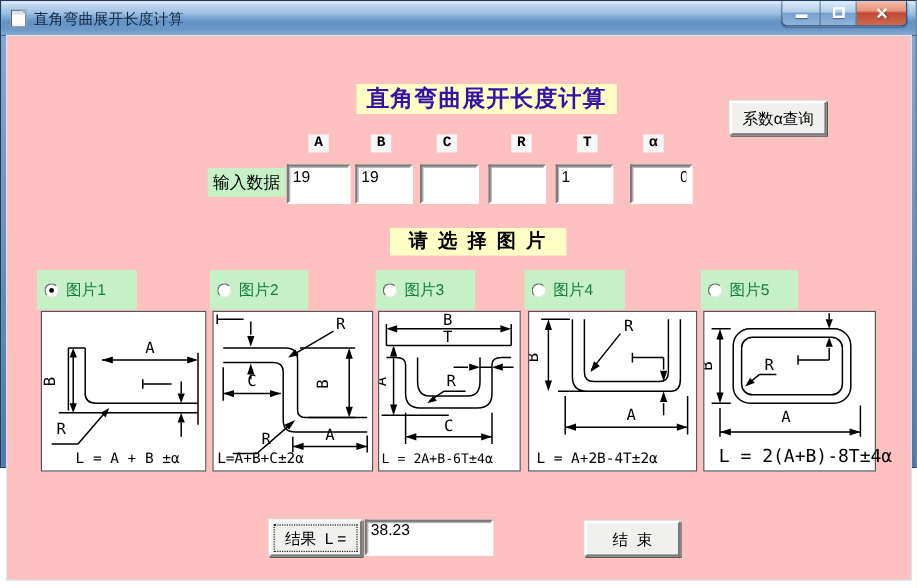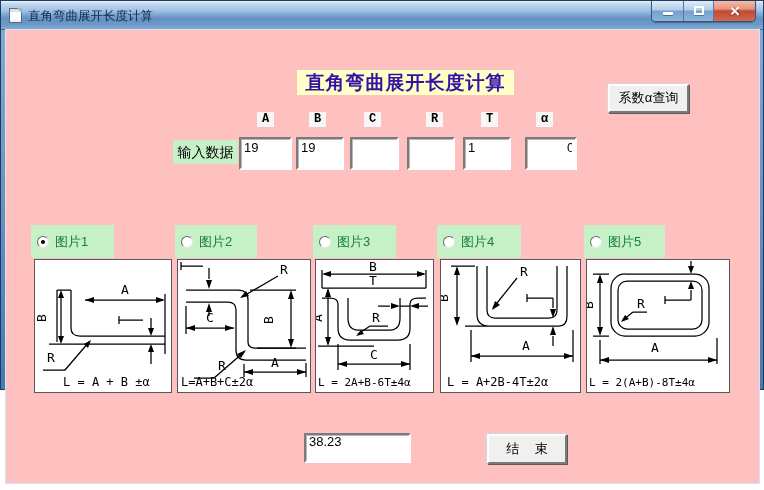--- a/index.html
+++ b/index.html
@@ -20,21 +20,21 @@
   .cap.closeb { width:41px; border-right:none; background:linear-gradient(180deg,#f2bda6 0%,#e8927c 40%,#c14a35 50%,#cd6a4f 100%); }
   .glyph-min { position:absolute; left:11px; bottom:6px; width:10px; height:3px; background:#fff; box-shadow:0 1px 0 rgba(0,0,0,.35); }
   .glyph-max { position:absolute; left:10px; top:5px; width:10px; height:9px; border:2px solid #fff; box-shadow:0 1px 0 rgba(0,0,0,.3); }
   .glyph-close { position:absolute; left:16px; top:5px; width:9px; height:10px; }
   .glyph-close::before,.glyph-close::after{ content:""; position:absolute; left:3.5px; top:0; width:2.4px; height:10px; background:#fff; box-shadow:1px 1px 1px rgba(0,0,0,.3);}
   .glyph-close::before{ transform:rotate(45deg);} .glyph-close::after{ transform:rotate(-45deg);}
   
   .client { position:absolute; left:5px; top:29px; width:753px; height:453px; background:#ffc0c0; box-shadow:0 0 0 1px #d5e4f2; }
   .heading { position:absolute; left:291px; top:40px; width:217px; height:25px; line-height:25px; text-align:center;
     background:#ffffc6; color:#3313a6; font-size:19px; font-weight:bold; letter-spacing:1px; white-space:nowrap;}
-  .btn { position:absolute; background:#f0f0ee; border:2px solid; border-color:#fdfdfd #7a7a7a #7a7a7a #fdfdfd; box-shadow:1px 1px 0 #5a5a5a, -1px -1px 0 #d8d8d8; font-family:Liberation Mono, monospace; color:#000; text-align:center; white-space:pre; }
+  .btn { position:absolute; background:#f0f0ee; border:2px solid; border-color:#fdfdfd #7a7a7a #7a7a7a #fdfdfd; box-shadow:1px 1px 0 #5a5a5a, -1px -1px 0 #d8d8d8; font-family:Liberation Sans, sans-serif; color:#000; text-align:center; white-space:pre; }
   .lookup-btn { left:602px; top:54px; width:81px; height:29px; font-size:13px; line-height:25px; }
   .col-label { position:absolute; top:82px; width:17px; height:15px; background:#f7f7f7; color:#000;
     font:bold 12px "Liberation Mono",monospace; text-align:center; line-height:15px; }
   .row-label { position:absolute; left:167px; top:110px; width:65px; height:24px; background:#c6f0c6; font-size:14px; line-height:24px; text-align:center; color:#000; }
   .field { position:absolute; top:107px; height:33px; background:#fff; border:2px solid; border-color:#7b7b7b #fff #fff #7b7b7b; box-shadow:inset 1px 1px 0 #b8b8b8; font:13px "Liberation Sans",sans-serif; padding:1px 3px 14px 3px; color:#000; }
   .prompt { position:absolute; left:319px; top:160px; width:147px; height:23px; line-height:23px; background:#ffffc6; color:#000; font-size:16px; font-weight:bold; text-align:center; letter-spacing:2px; white-space:nowrap; }
   .radio-box { position:absolute; top:195px; height:33px; background:#c6f0c6; display:flex; align-items:center; padding-left:6px; gap:6px; }
   .radio { width:12px; height:12px; border-radius:50%; background:#fff; border:1px solid; border-color:#6a6a6a #e8e8e8 #e8e8e8 #6a6a6a; position:relative; flex:none; }
   .radio.checked::after { content:""; position:absolute; left:3px; top:3px; width:4px; height:4px; border-radius:50%; background:#000; }
   .radio-label { font-size:13px; color:#15803d; }
@@ -81,20 +81,21 @@
 
     <div class="row-label">输入数据</div>
 
     <input class="field" style="left: 233px; width: 53px;" readonly="" value="19">
     <input class="field" style="left: 290px; width: 48px;" readonly="" value="19">
     <input class="field" style="left: 344px; width: 49px;" readonly="" value="">
     <input class="field" style="left: 401px; width: 48px;" readonly="" value="">
     <input class="field" style="left: 457px; width: 48px;" readonly="" value="1">
     <input class="field" style="left: 519px; width: 52px; padding-left: 40px;" readonly="" value="0.23">
 
+    <div class="prompt">请 选 择 图 片</div>
 
     <div class="radio-box" style="left:25px;width:83px">
       <span class="radio checked"></span>
       <span class="radio-label">图片1</span>
     </div>
     <div class="radio-box" style="left:169px;width:82px">
       <span class="radio"></span>
       <span class="radio-label">图片2</span>
     </div>
     <div class="radio-box" style="left:307px;width:83px">
@@ -218,19 +219,20 @@
         <polygon class="ah" points="34,62 42,59 38,55"></polygon>
         <path class="d" d="M6,14 H22 M6,76 H22 M13,18 V72"></path>
         <polygon class="ah" points="13,14 10,23 16,23"></polygon>
         <polygon class="ah" points="13,76 10,67 16,67"></polygon>
         <text class="lbl" transform="rotate(-90 6 45)" x="6" y="45" text-anchor="middle">B</text>
         <path class="d" d="M13,80 V104 M130,78 V104 M13,100 H130"></path>
         <polygon class="ah" points="13,100 22,97 22,103"></polygon>
         <polygon class="ah" points="130,100 121,97 121,103"></polygon>
         <text class="lbl" x="68" y="92" text-anchor="middle">A</text>
       </svg>
-      <div class="formula" style="left:2px;font-size:11px">L = 2(A+B)-8T±4α</div>
-    </div>
-
+      <div class="formula" style="left:12px;font-size:15px">L = 2(A+B)-8T±4α</div>
+    </div>
+
+    <button class="btn result-btn">结果  L =</button>
     <input class="field result-field" style="top: 403px;" readonly="" value="38.23">
     <button class="btn end-btn">结  束</button>
   </div>
 </div>
 
 </body></html>

